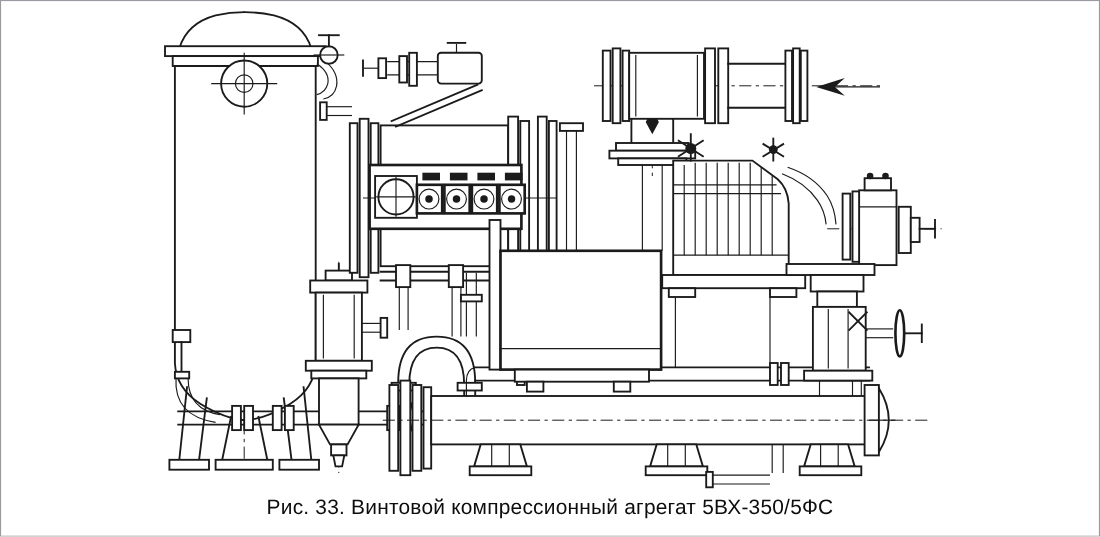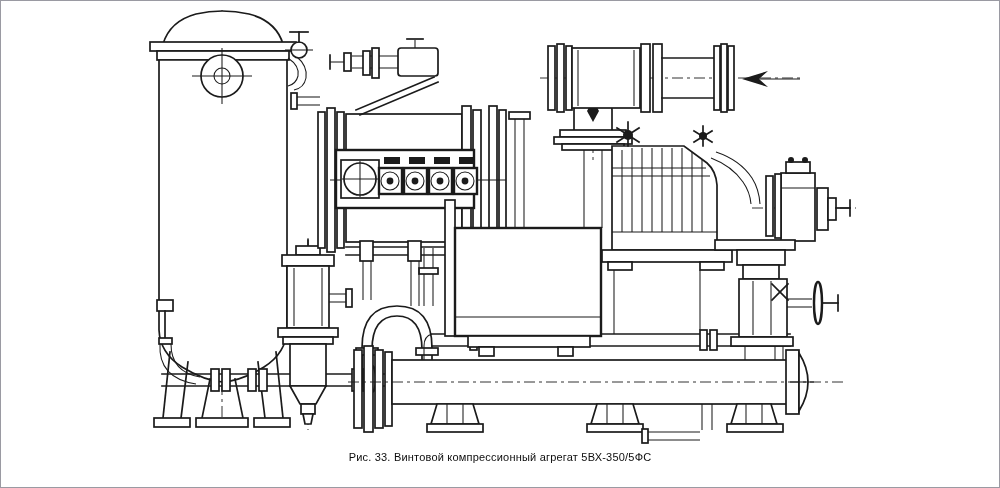--- a/index.html
+++ b/index.html
@@ -7,21 +7,21 @@
     position:relative; width:1000px; height:488px; background:#ffffff;
     font-family:"Liberation Sans", sans-serif; overflow:hidden;
   }
   .frame {
     position:absolute; inset:0; border:1px solid #9a9aa2; box-sizing:border-box;
     pointer-events:none;
   }
   .drawing-svg { position:absolute; left:0; top:0; }
   .caption {
     position:absolute; left:0; right:0; top:451px; text-align:center;
-    font-size:11px; color:#0d0d0d; letter-spacing:0.2px;
+    font-size:19px; color:#0d0d0d; letter-spacing:0.2px;
   }
   
   .ln  { stroke:#1b1b1b; fill:none;    stroke-width:1.7; stroke-linecap:square; }
   .lnf { stroke:#1b1b1b; fill:#ffffff; stroke-width:1.7; }
   .hv  { stroke:#1b1b1b; fill:#ffffff; stroke-width:2.4; }
   .thin{ stroke:#1b1b1b; fill:none;    stroke-width:1.05; }
   .cl  { stroke:#1b1b1b; fill:none;    stroke-width:0.9; stroke-dasharray:11 4 3 4; }
   .dark{ fill:#1b1b1b; stroke:none; }
 </style>
 </head>

